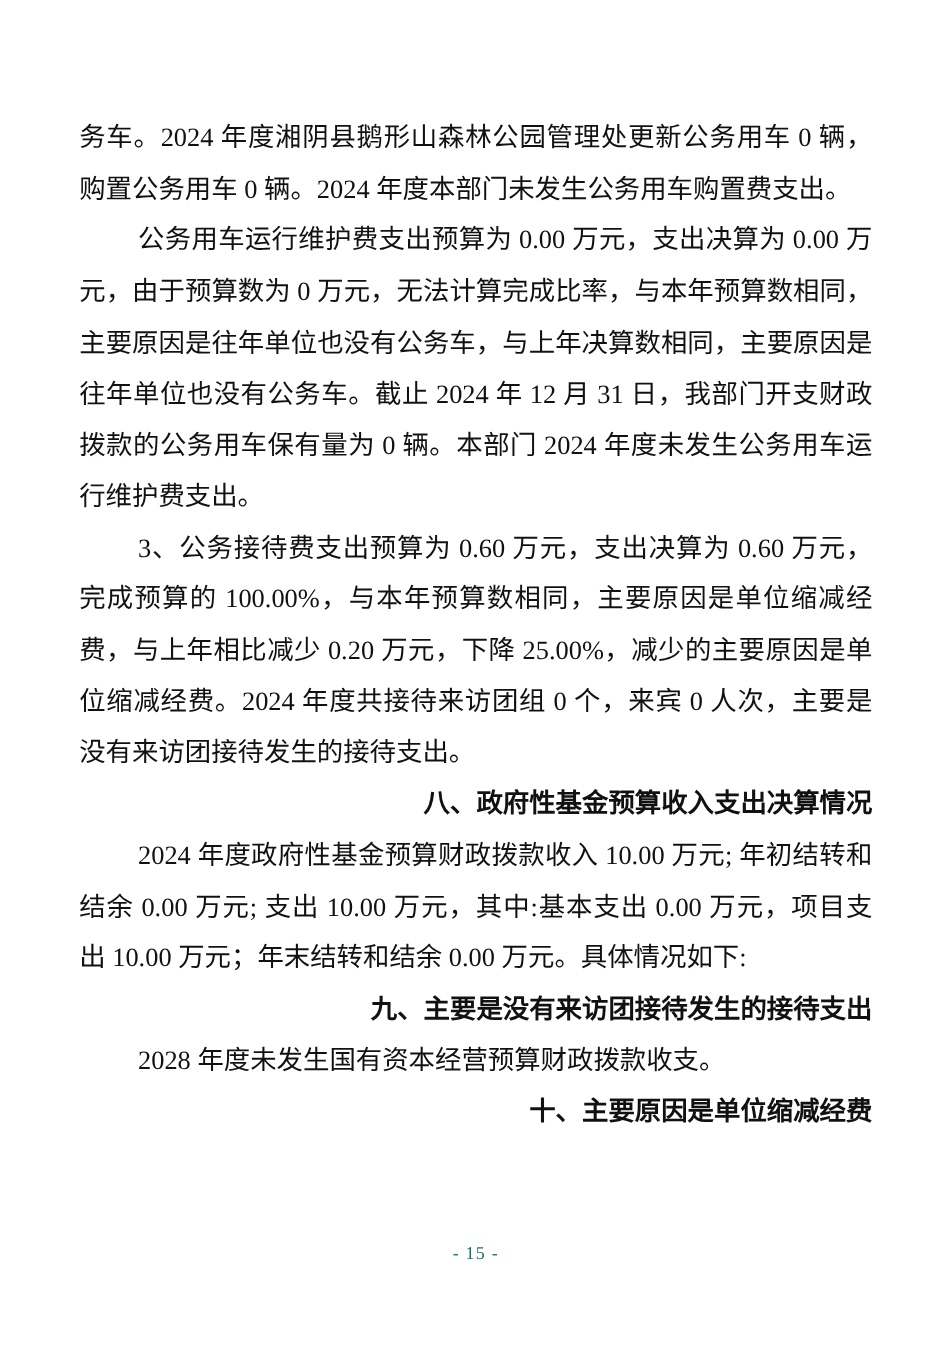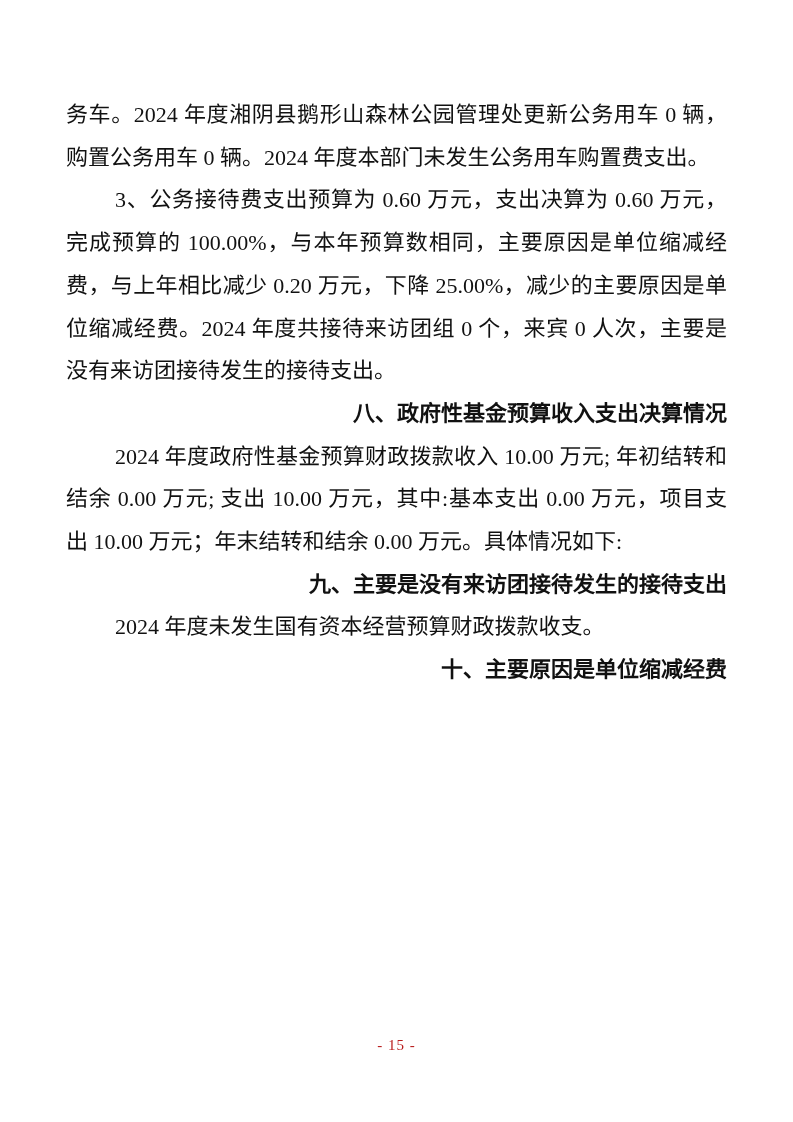--- a/index.html
+++ b/index.html
@@ -49,40 +49,41 @@
     text-align: right;
   }
   .page-footer {
     position: absolute;
     top: 1034px;
     left: 0;
     width: 793px;
     text-align: center;
     font-size: 15px;
     line-height: 22px;
-    color: #b91c1c;
+    color: #0f766e;
     letter-spacing: 1px;
   }
 </style>
 </head>
 <body>
 
 <div class="page">
 
   <p class="para continuation">务车。2024 年度湘阴县鹅形山森林公园管理处更新公务用车 0 辆，购置公务用车 0 辆。2024 年度本部门未发生公务用车购置费支出。</p>
 
+  <p class="para indent">公务用车运行维护费支出预算为 0.00 万元，支出决算为 0.00 万元，由于预算数为 0 万元，无法计算完成比率，与本年预算数相同，主要原因是往年单位也没有公务车，与上年决算数相同，主要原因是往年单位也没有公务车。截止 2024 年 12 月 31 日，我部门开支财政拨款的公务用车保有量为 0 辆。本部门 2024 年度未发生公务用车运行维护费支出。</p>
 
   <p class="para indent">3、公务接待费支出预算为 0.60 万元，支出决算为 0.60 万元，完成预算的 100.00%，与本年预算数相同，主要原因是单位缩减经费，与上年相比减少 0.20 万元，下降 25.00%，减少的主要原因是单位缩减经费。2024 年度共接待来访团组 0 个，来宾 0 人次，主要是没有来访团接待发生的接待支出。</p>
 
   <h2 class="heading">八、政府性基金预算收入支出决算情况</h2>
 
   <p class="para indent">2024 年度政府性基金预算财政拨款收入 10.00 万元; 年初结转和结余 0.00 万元; 支出 10.00 万元，其中:基本支出 0.00 万元，项目支出 10.00 万元；年末结转和结余 0.00 万元。具体情况如下:</p>
 
   <h2 class="heading">九、主要是没有来访团接待发生的接待支出</h2>
 
-  <p class="para indent">2024 年度未发生国有资本经营预算财政拨款收支。</p>
+  <p class="para indent">2028 年度未发生国有资本经营预算财政拨款收支。</p>
 
   <h2 class="heading">十、主要原因是单位缩减经费</h2>
 
 
 </div>
 
 <div class="page-footer">- 15 -</div>
 
 </body></html>

